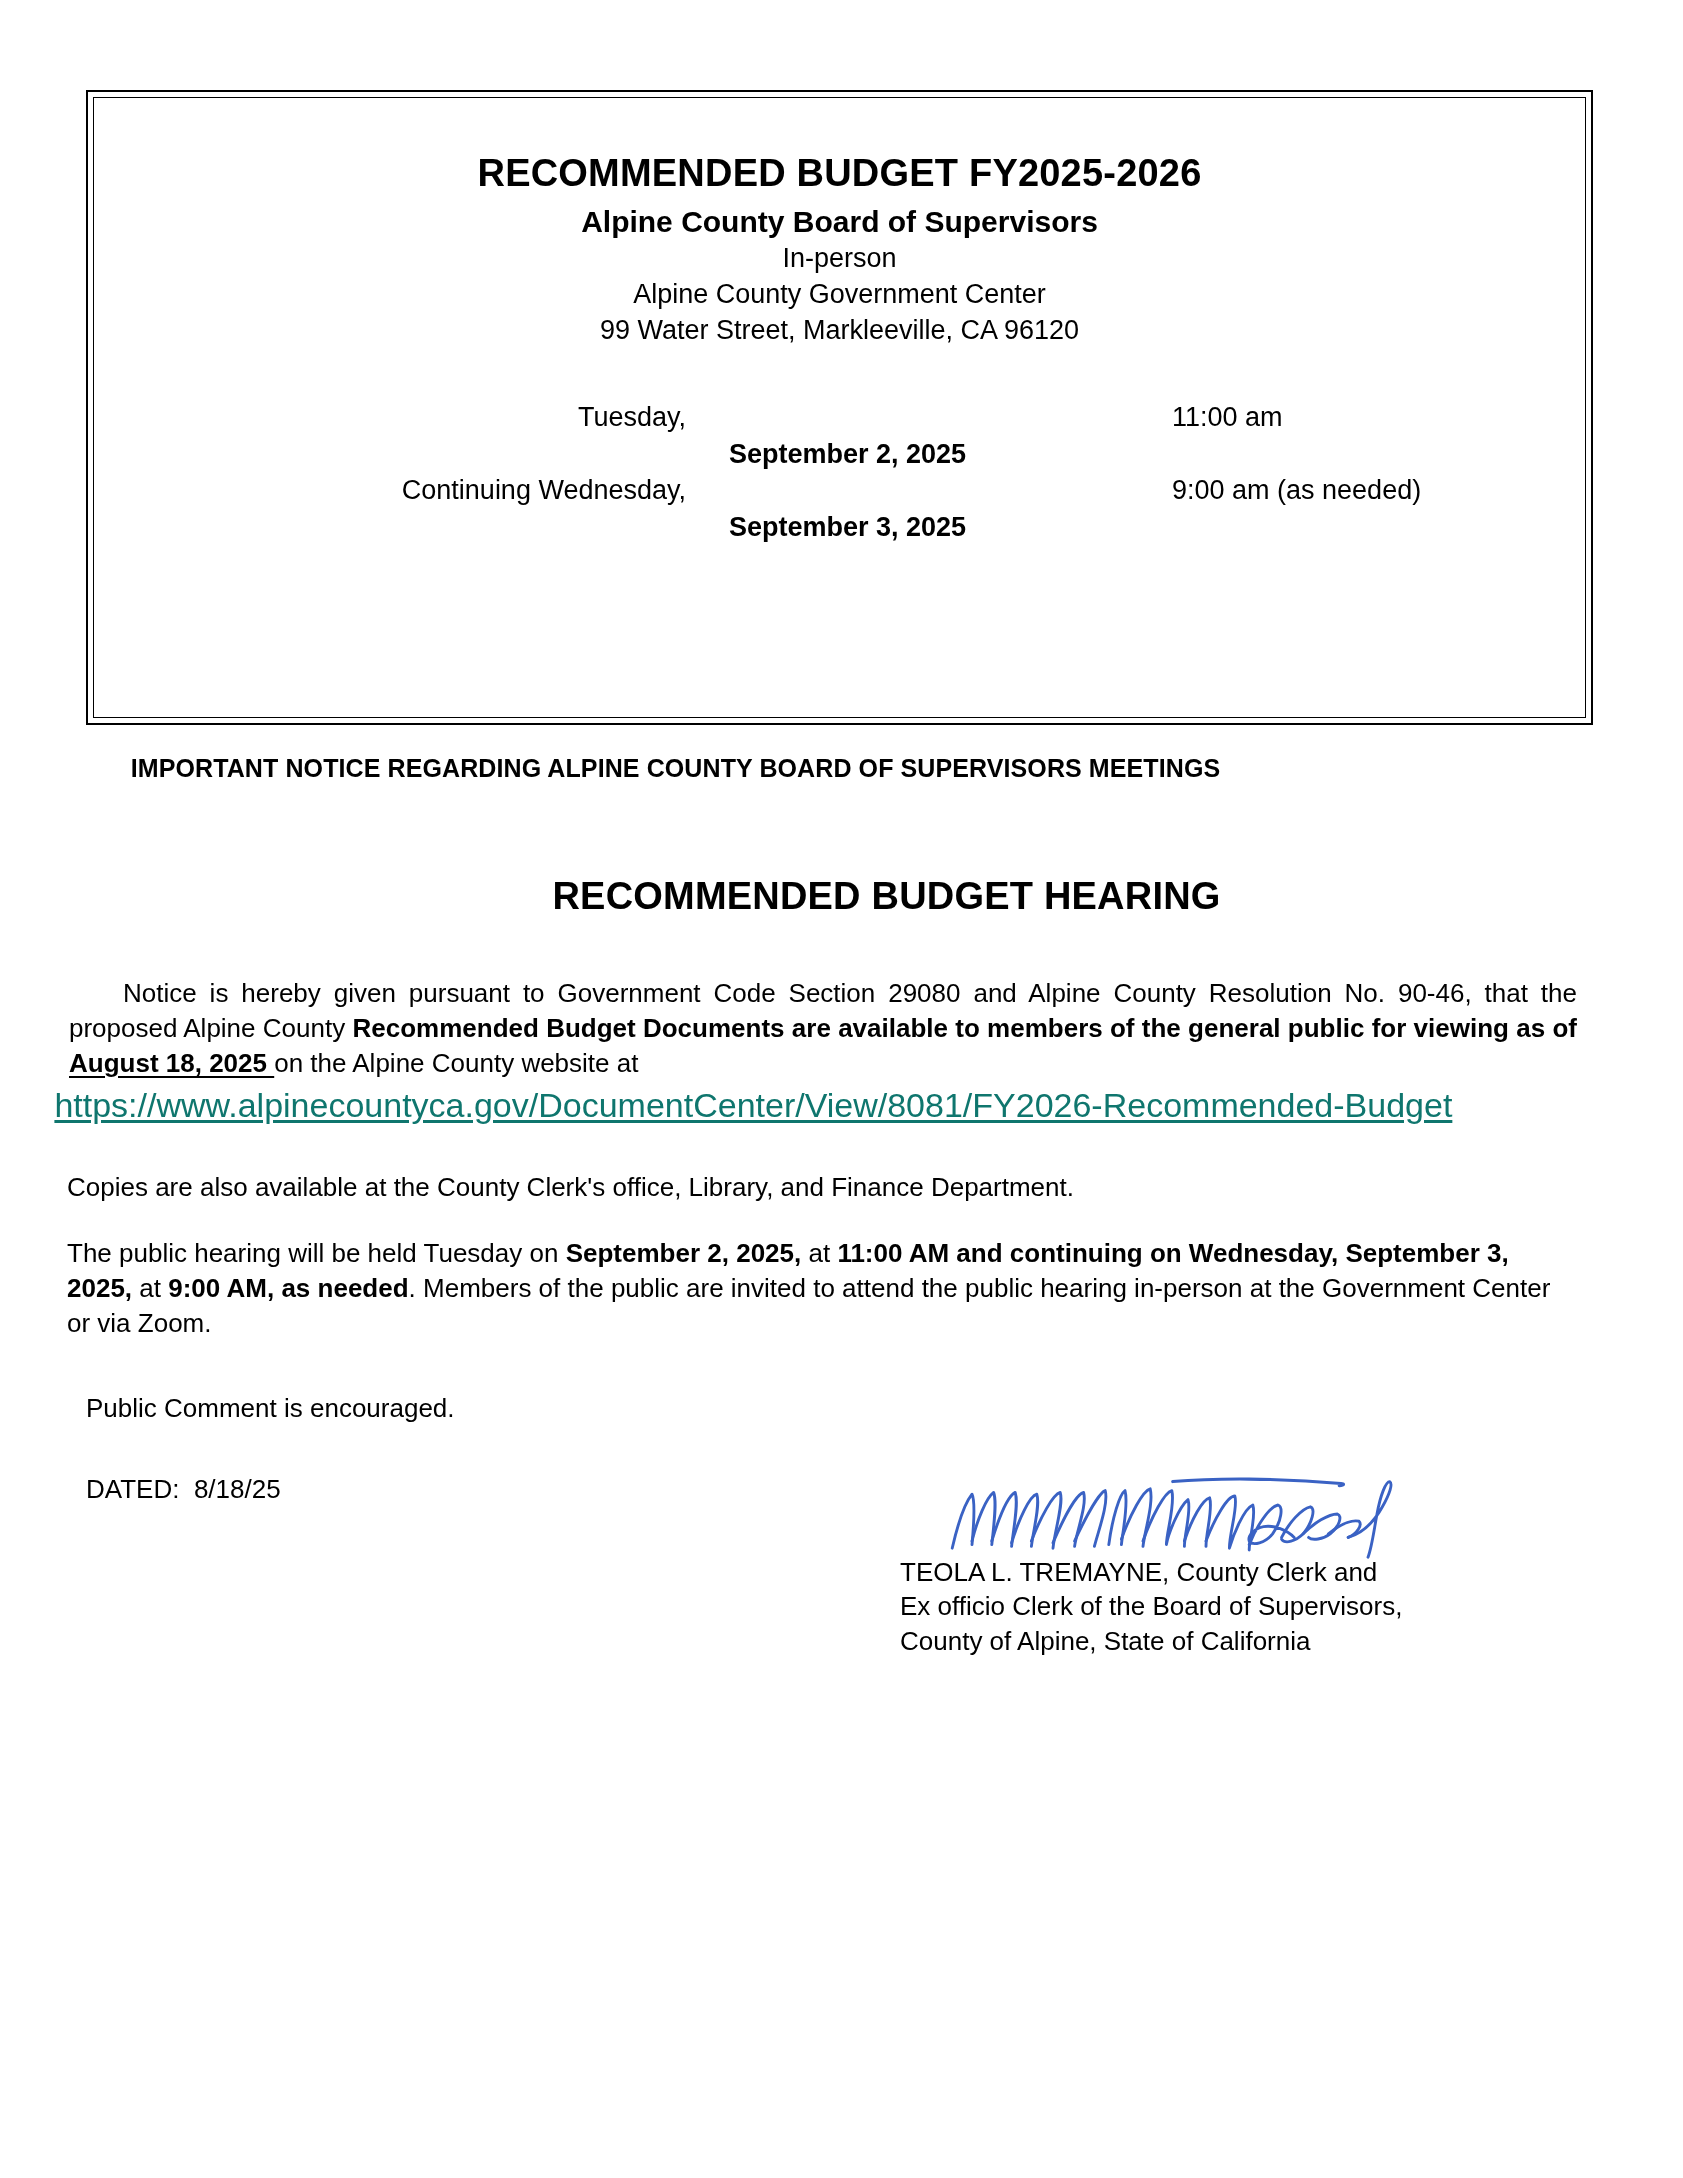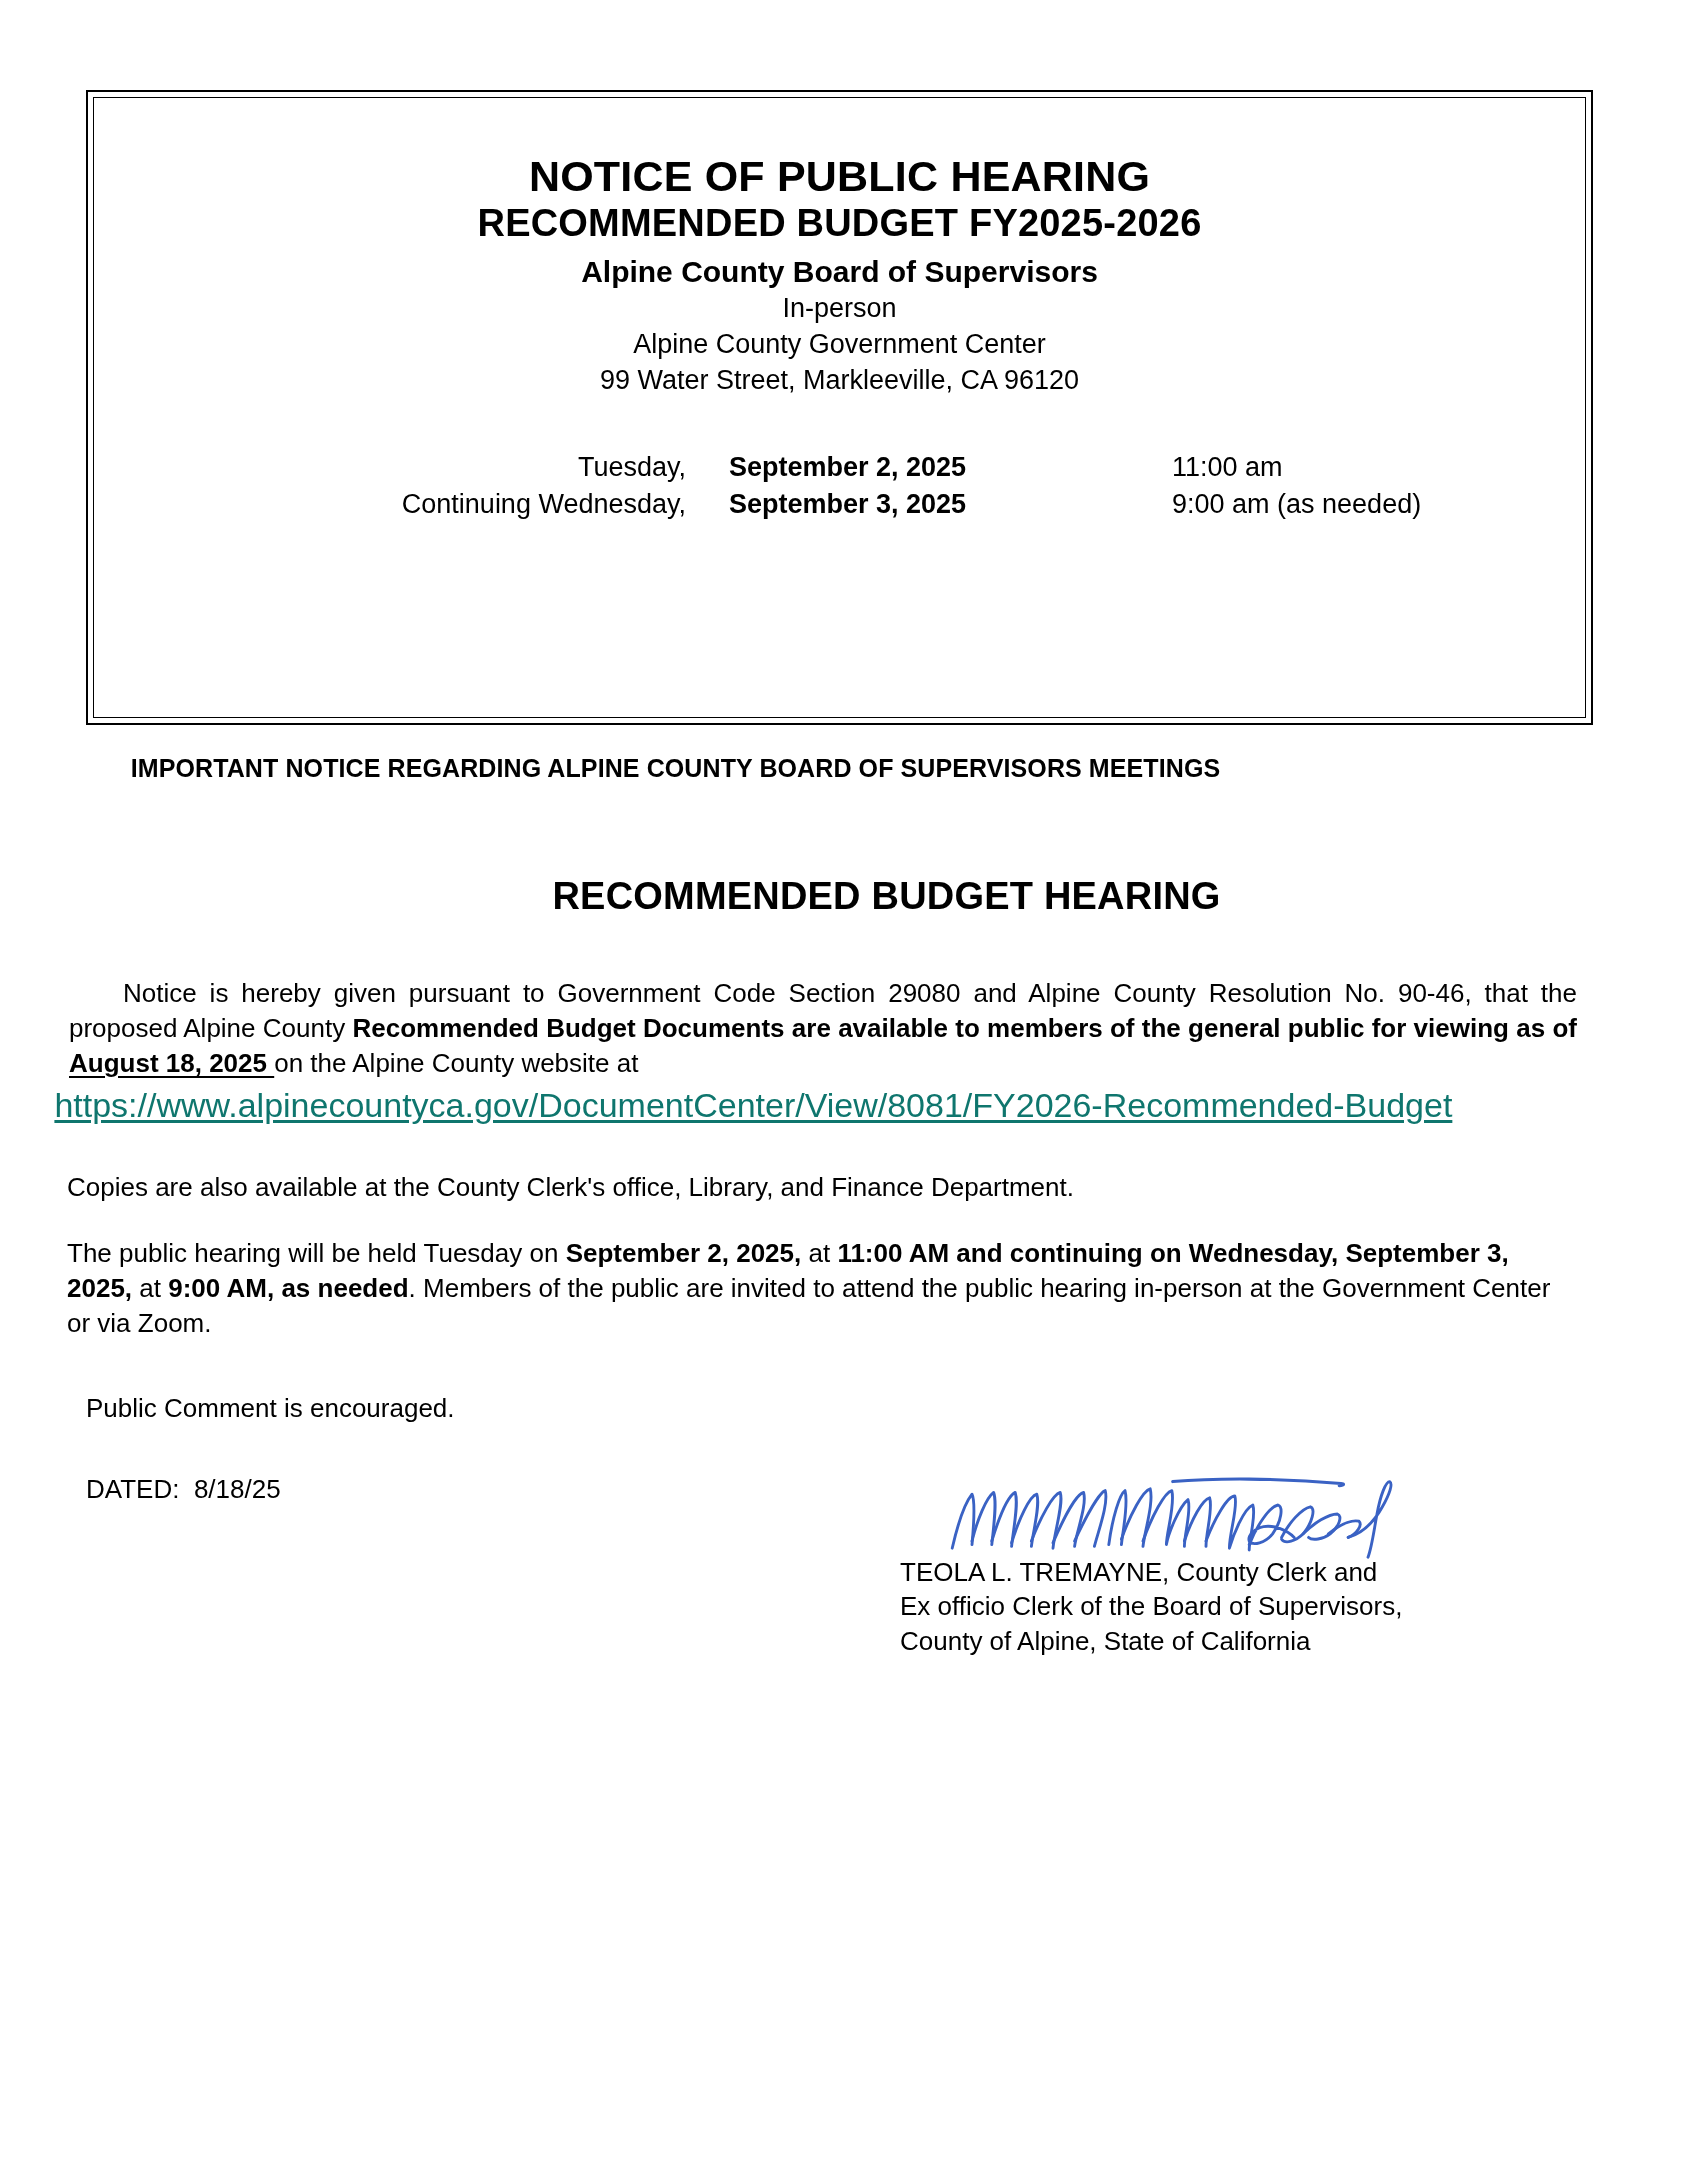--- a/index.html
+++ b/index.html
@@ -80,20 +80,21 @@
   }
   .sch-day {
     grid-column: 1;
     text-align: right;
     white-space: nowrap;
   }
   .sch-date {
     grid-column: 3;
     font-weight: bold;
     white-space: nowrap;
+    margin-top: 37px;
   }
   .sch-time {
     grid-column: 5;
     white-space: nowrap;
   }
 
   
   .important-notice {
     position: absolute;
     left: 0;
@@ -191,21 +192,20 @@
 </style>
 </head>
 <body>
 
 <div class="page">
 
   <div class="notice-box">
     <div class="notice-box-inner"></div>
 
     <div class="notice-content">
-      <div class="hdr-1">NOTICE OF PUBLIC HEARING</div>
       <div class="hdr-2">RECOMMENDED BUDGET FY2025-2026</div>
       <div class="hdr-3">Alpine County Board of Supervisors</div>
       <div class="hdr-sub">In-person</div>
       <div class="hdr-sub">Alpine County Government Center</div>
       <div class="hdr-sub">99 Water Street, Markleeville, CA 96120</div>
 
       <div class="schedule">
         <div class="sch-day">Tuesday,</div>
         <div class="sch-date">September 2, 2025</div>
         <div class="sch-time">11:00 am</div>

